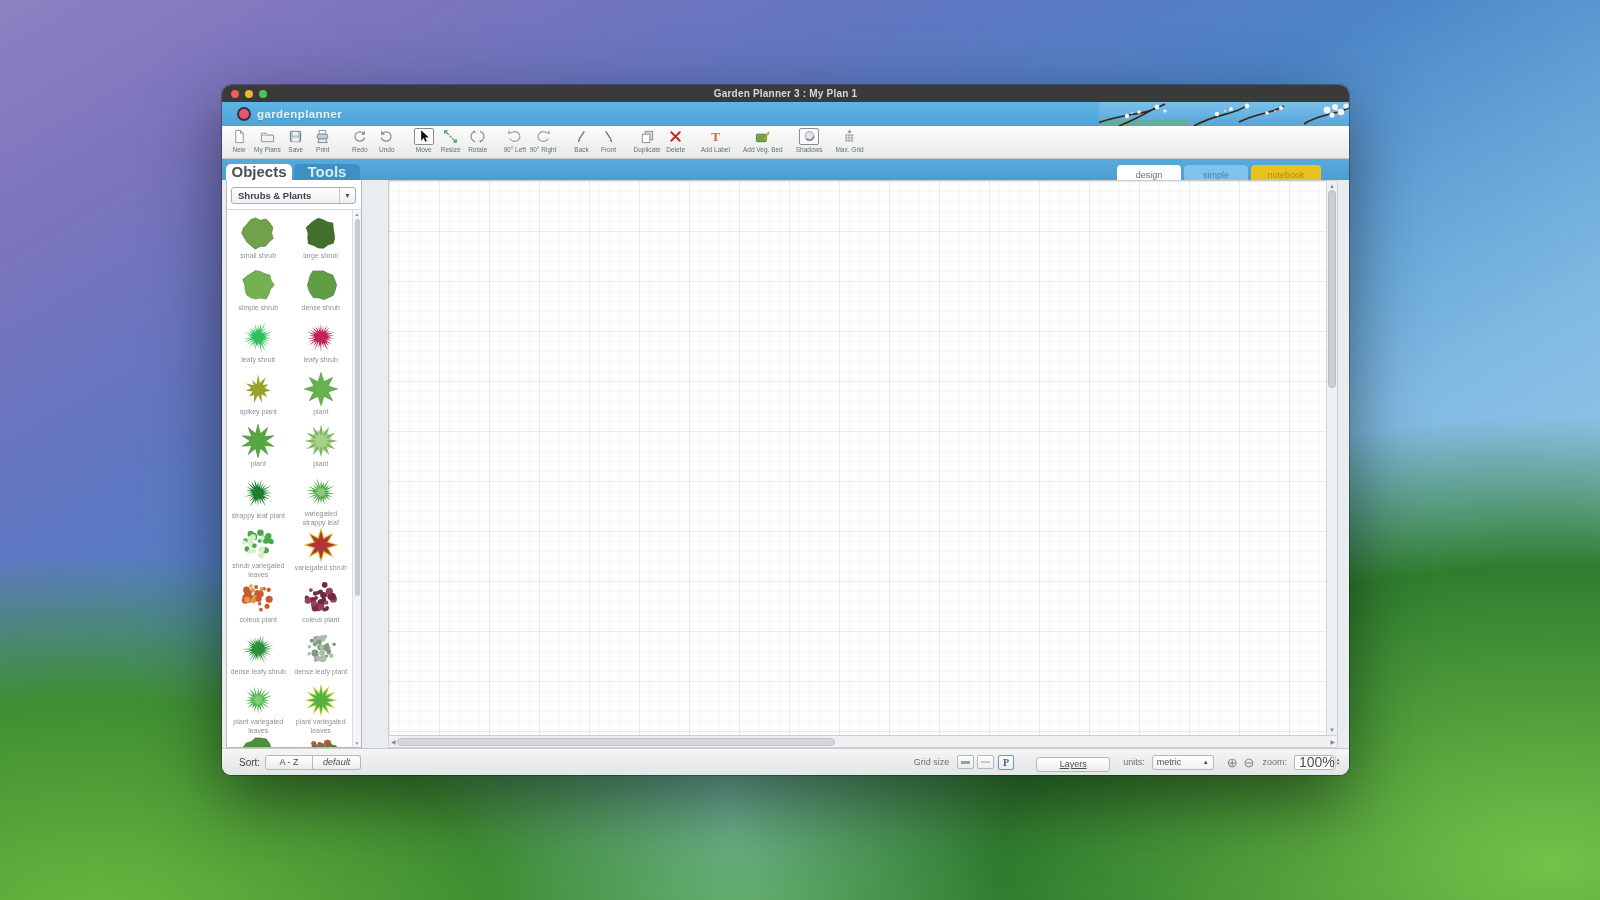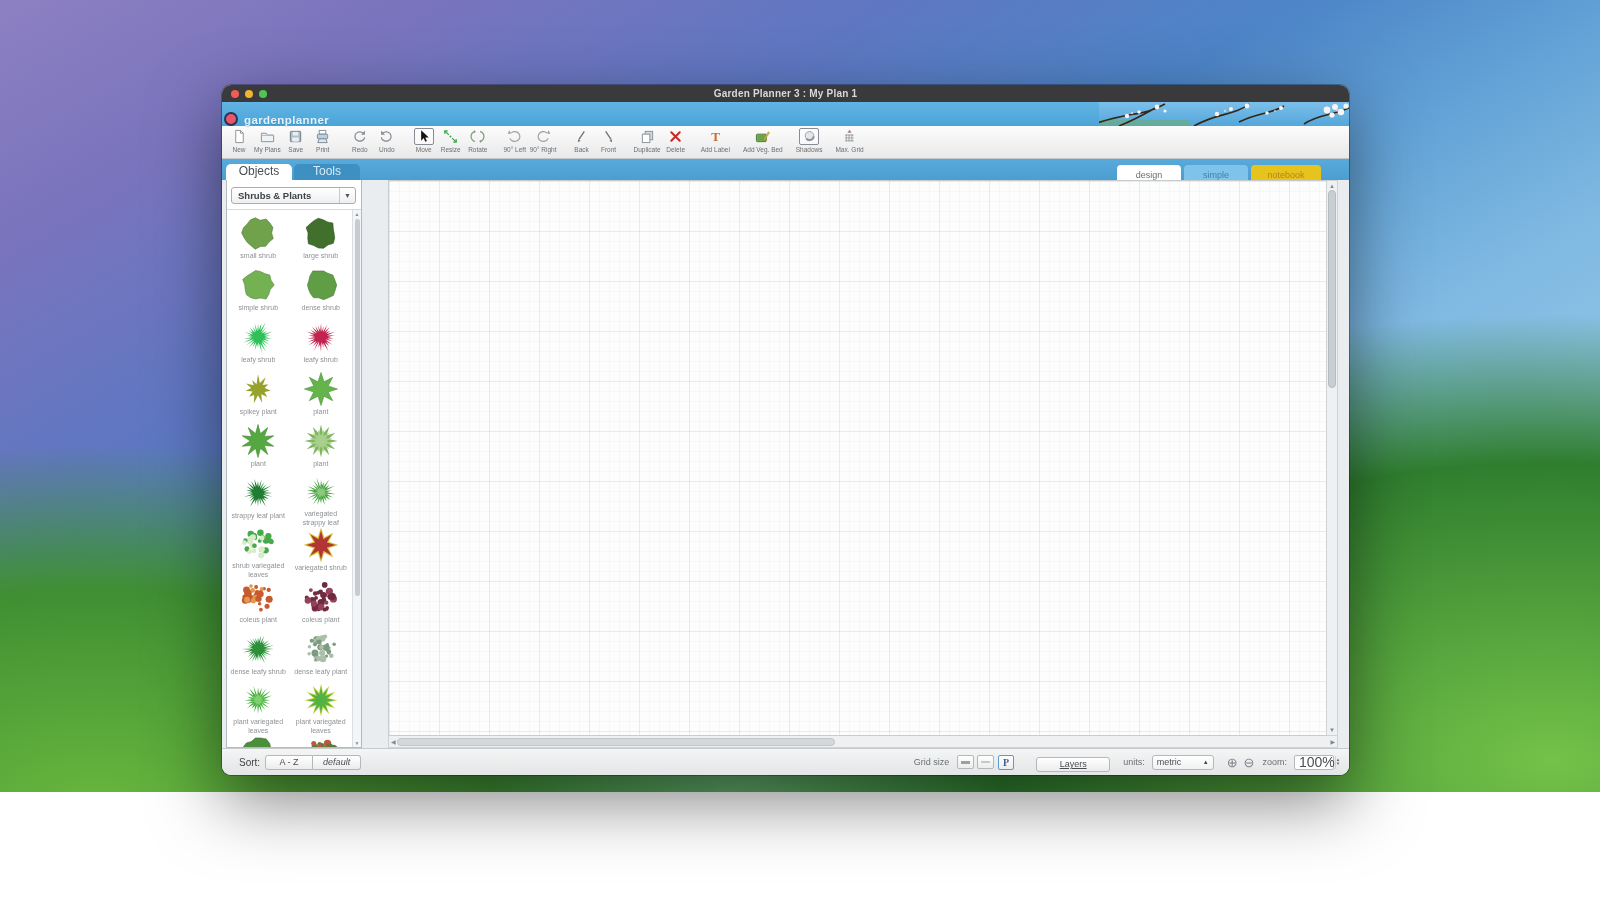--- a/index.html
+++ b/index.html
@@ -1,20 +1,20 @@
 <!DOCTYPE html>
 <html><head>
 <meta charset="utf-8">
 <style>
   * { margin:0; padding:0; box-sizing:border-box; }
   html,body { width:1600px; height:900px; overflow:hidden; font-family:"Liberation Sans",sans-serif; }
 
   
   .desktop {
-    position:relative; width:1600px; height:792px;
+    position:relative; width:1600px; height:900px;
     background:
       radial-gradient(950px 520px at 6% 102%, #69b73e 0%, #3f8f33 42%, rgba(63,143,51,0) 70%),
       radial-gradient(1150px 620px at 97% 96%, #74c248 0%, #2f7e2f 48%, rgba(47,126,47,0) 72%),
       radial-gradient(1500px 760px at 52% 118%, #55a83a 0%, rgba(85,168,58,0) 64%),
       linear-gradient(150deg, #8d80c2 0%, #7a74bd 14%, #5f77c2 30%, #4d85c8 44%, #62a2d6 55%, #7fb9e2 66%, #8fc4e6 78%, #9ccbe8 100%);
   }
 
   
   .window {
     position:absolute; left:222px; top:85px; width:1127px; height:690px;
@@ -22,36 +22,36 @@
     background:#e9edf0;
     box-shadow:0 25px 70px rgba(0,0,0,.5), 0 0 0 1px rgba(0,0,0,.28);
   }
 
   .titlebar { flex:0 0 17px; background:#3a3a3c; position:relative; display:flex; align-items:center; }
   .lights { position:absolute; left:9px; top:4.5px; display:flex; gap:6px; }
   .light { width:8px; height:8px; border-radius:50%; }
   .light.red{background:#f05c53;} .light.yellow{background:#f0b433;} .light.green{background:#4fc553;}
   .wtitle { margin:0 auto; font-size:10px; font-weight:bold; color:#d9d9da; letter-spacing:.2px; }
 
-  .banner { flex:0 0 24px; background:linear-gradient(#61b4e4,#4ba4d8); position:relative; display:flex; align-items:flex-end; padding-left:2px; }
+  .banner { flex:0 0 24px; background:linear-gradient(#61b4e4,#4ba4d8); position:relative; display:flex; align-items:center; padding-left:15px; }
   .logo-circle { width:14px; height:14px; border-radius:50%; background:#e8566d; border:2.5px solid #273352; }
   .brand { margin-left:6px; font-size:11.5px; color:#fff; font-weight:bold; letter-spacing:.4px; opacity:.85; text-shadow:0 1px 1px rgba(0,60,110,.25); }
   .photo { position:absolute; right:0; top:0; width:250px; height:24px; }
 
   .toolbar { flex:0 0 33px; background:linear-gradient(#fcfcfc,#e9e9e9); border-bottom:1px solid #c2c7cb; display:flex; align-items:flex-start; padding:2px 0 0 5px; gap:13px; }
   .tgroup { display:flex; gap:3px; }
   .tbtn { display:flex; flex-direction:column; align-items:center; min-width:24px; cursor:default; }
   .ticon { width:20px; height:17px; display:flex; align-items:center; justify-content:center; }
   .ticon.framed { border:1px solid #878d93; border-radius:2px; background:rgba(255,255,255,.55); }
   .ticon svg { width:15px; height:15px; }
   .tlabel { font-size:6.5px; color:#6a6e72; white-space:nowrap; margin-top:1px; }
 
   
   .tabstrip { flex:0 0 21px; background:linear-gradient(#58aadb,#4c9ed1); display:flex; align-items:flex-end; padding:0 28px 0 4px; }
-  .stab { width:66px; height:16px; border-radius:5px 5px 0 0; font-size:12px; display:flex; align-items:flex-start; justify-content:center; cursor:default; }
+  .stab { width:66px; height:16px; border-radius:5px 5px 0 0; font-size:15px; display:flex; align-items:flex-end; justify-content:center; cursor:default;font-weight:bold; }
   .stab.active { background:#fff; color:#4a4f53; }
   .stab.inactive { background:#3e90c2; color:#d6ebf8; margin-left:2px; }
   .strip-spacer { flex:1; }
   .ctab { height:15px; border-radius:4px 4px 0 0; font-size:9px; display:flex; align-items:flex-end; justify-content:center; margin-left:3px; cursor:default; }
   .ctab.design { width:64px; background:#fff; color:#6a6e72; }
   .ctab.preview { width:64px; background:#7fc2ea; color:#3d82b2; }
   .ctab.notebook { width:70px; background:#e7c41d; color:#b5851a; }
 
   
   .main { flex:1; display:flex; min-height:0;gap:8px; }

